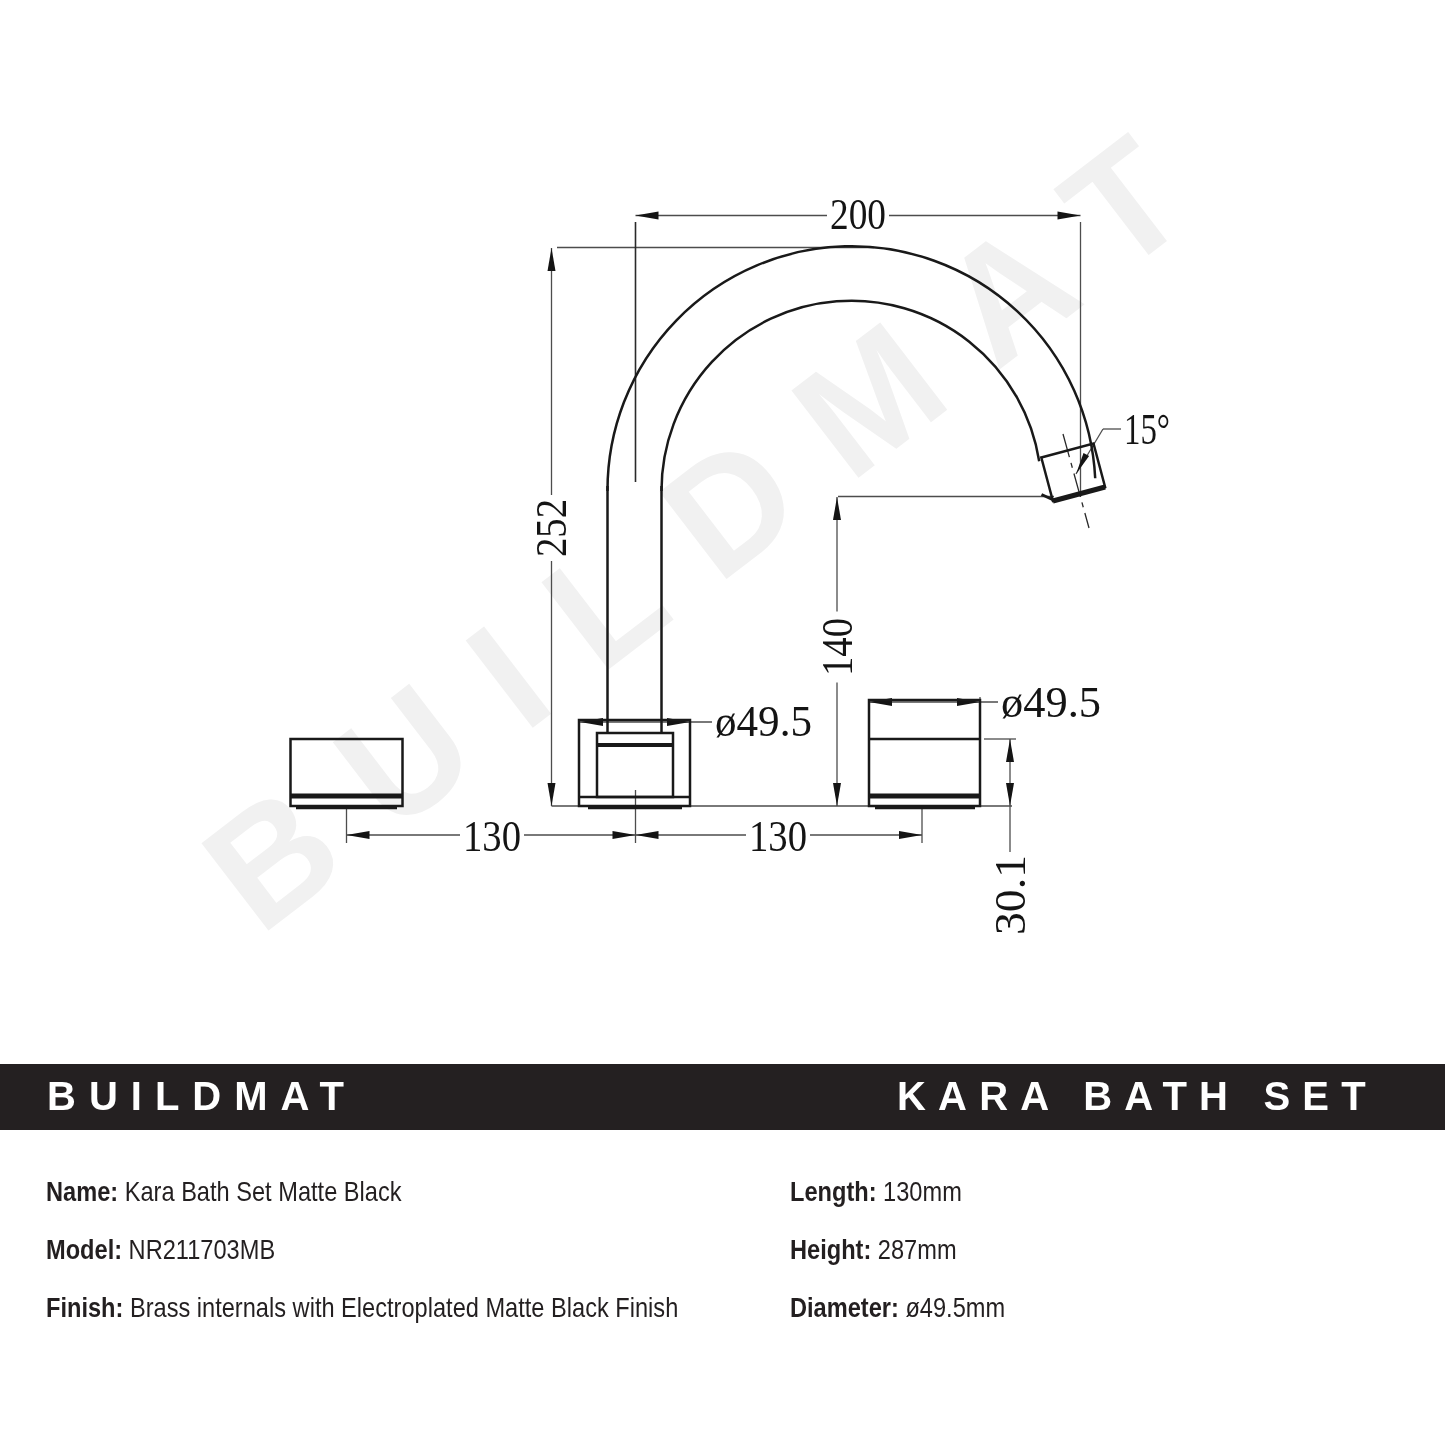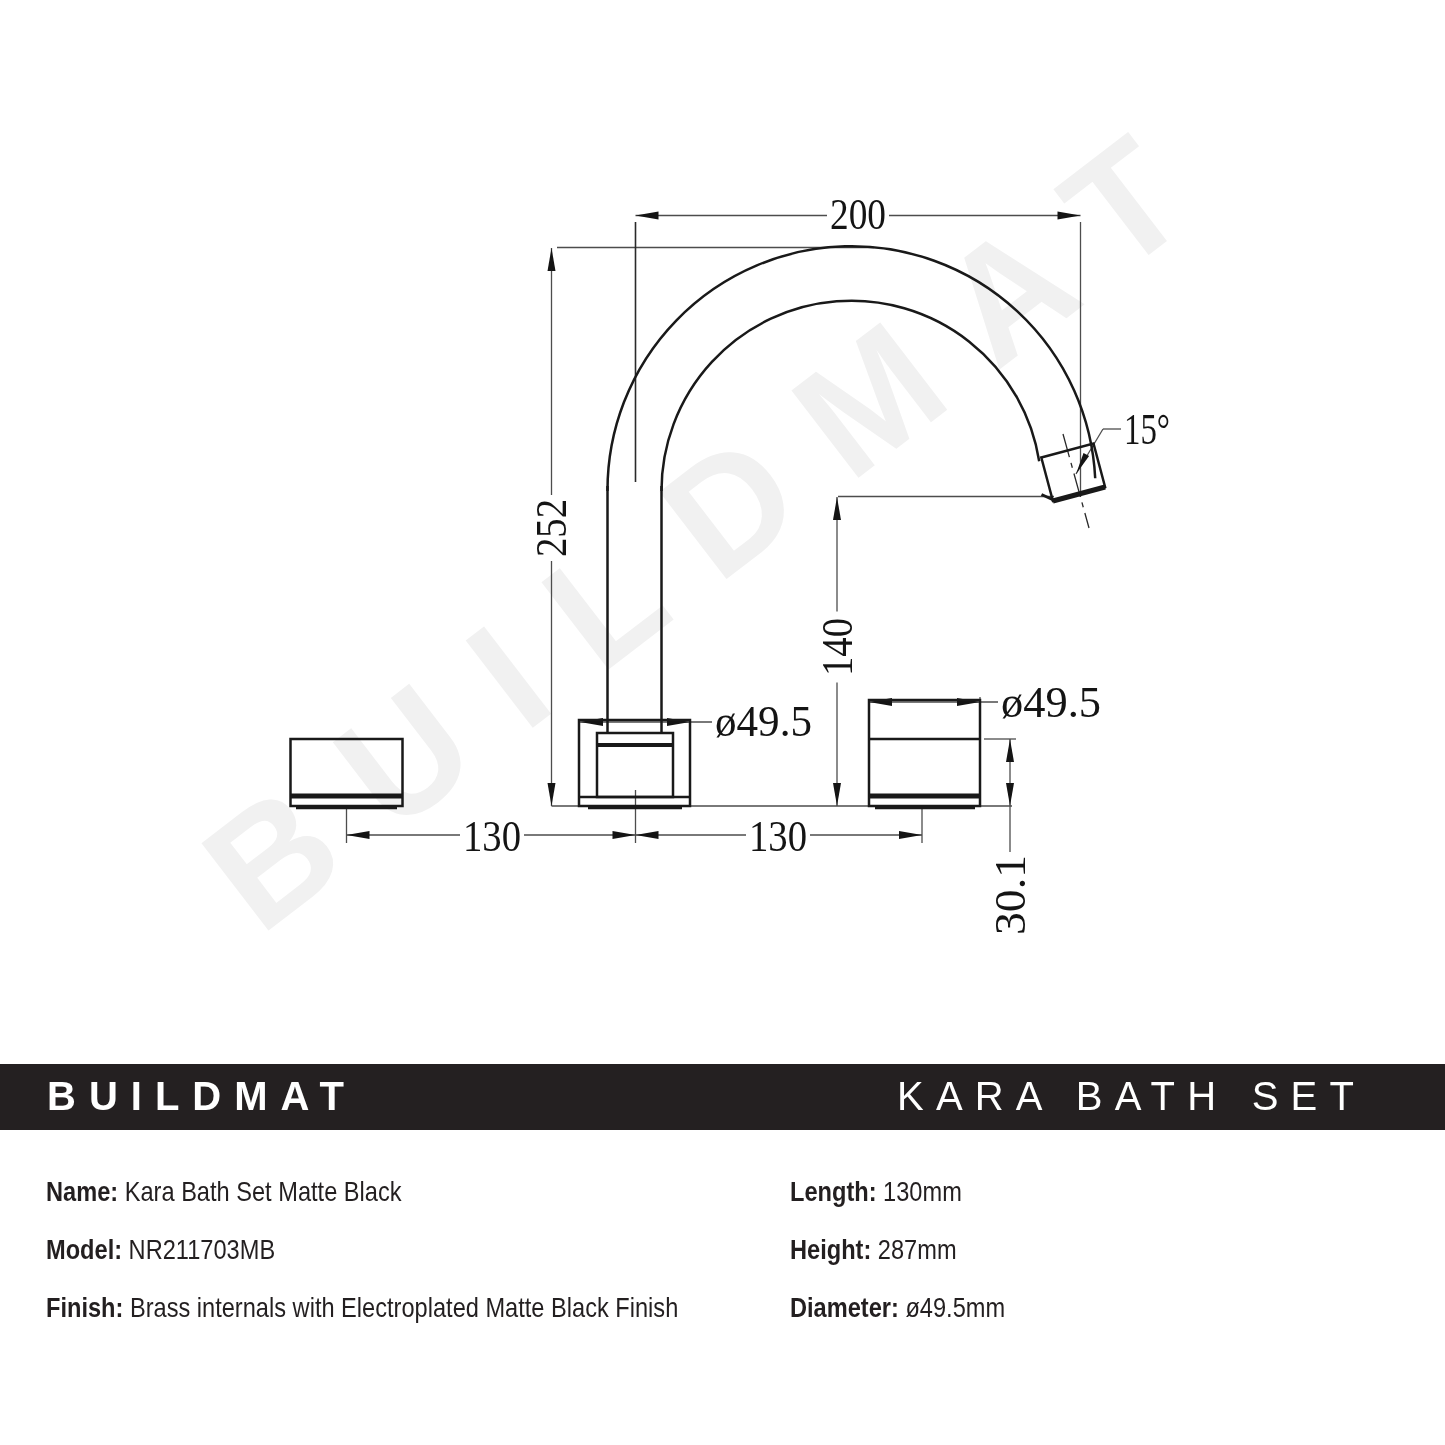--- a/index.html
+++ b/index.html
@@ -1,19 +1,19 @@
 <!DOCTYPE html>
 <html><head>
 <meta charset="utf-8">
 <style>
   html,body{margin:0;padding:0;background:#fff;}
   body{width:1445px;height:1445px;position:relative;font-family:"Liberation Sans",sans-serif;overflow:hidden;}
   #bar{position:absolute;left:0;top:1064px;width:1445px;height:66px;background:#242021;}
   #bar .l{position:absolute;left:47px;top:10px;color:#fff;font-weight:bold;font-size:40px;letter-spacing:13px;}
-  #bar .r{position:absolute;left:897px;top:10px;color:#fff;font-weight:normal;font-size:40px;letter-spacing:12.2px;}
+  #bar .r{position:absolute;left:897px;top:10px;color:#fff;font-weight:bold;font-size:40px;letter-spacing:12.2px;}
   .info{position:absolute;font-size:28px;color:#231f20;transform:scaleX(0.843);transform-origin:left top;white-space:nowrap;}
   .info b{font-weight:bold;}
 </style>
 </head>
 <body>
 <svg id="draw" width="1445" height="1445" viewBox="0 0 1445 1445" style="position:absolute;left:0;top:0">
 
   <text transform="translate(260,937) rotate(-37.5)" font-family="Liberation Sans, sans-serif" font-weight="bold" font-size="160" letter-spacing="51" fill="#f1f1f1">BUILDMAT</text>
   <g id="dimlines" stroke="#4d4d4d" stroke-width="1.3" fill="none">
 

